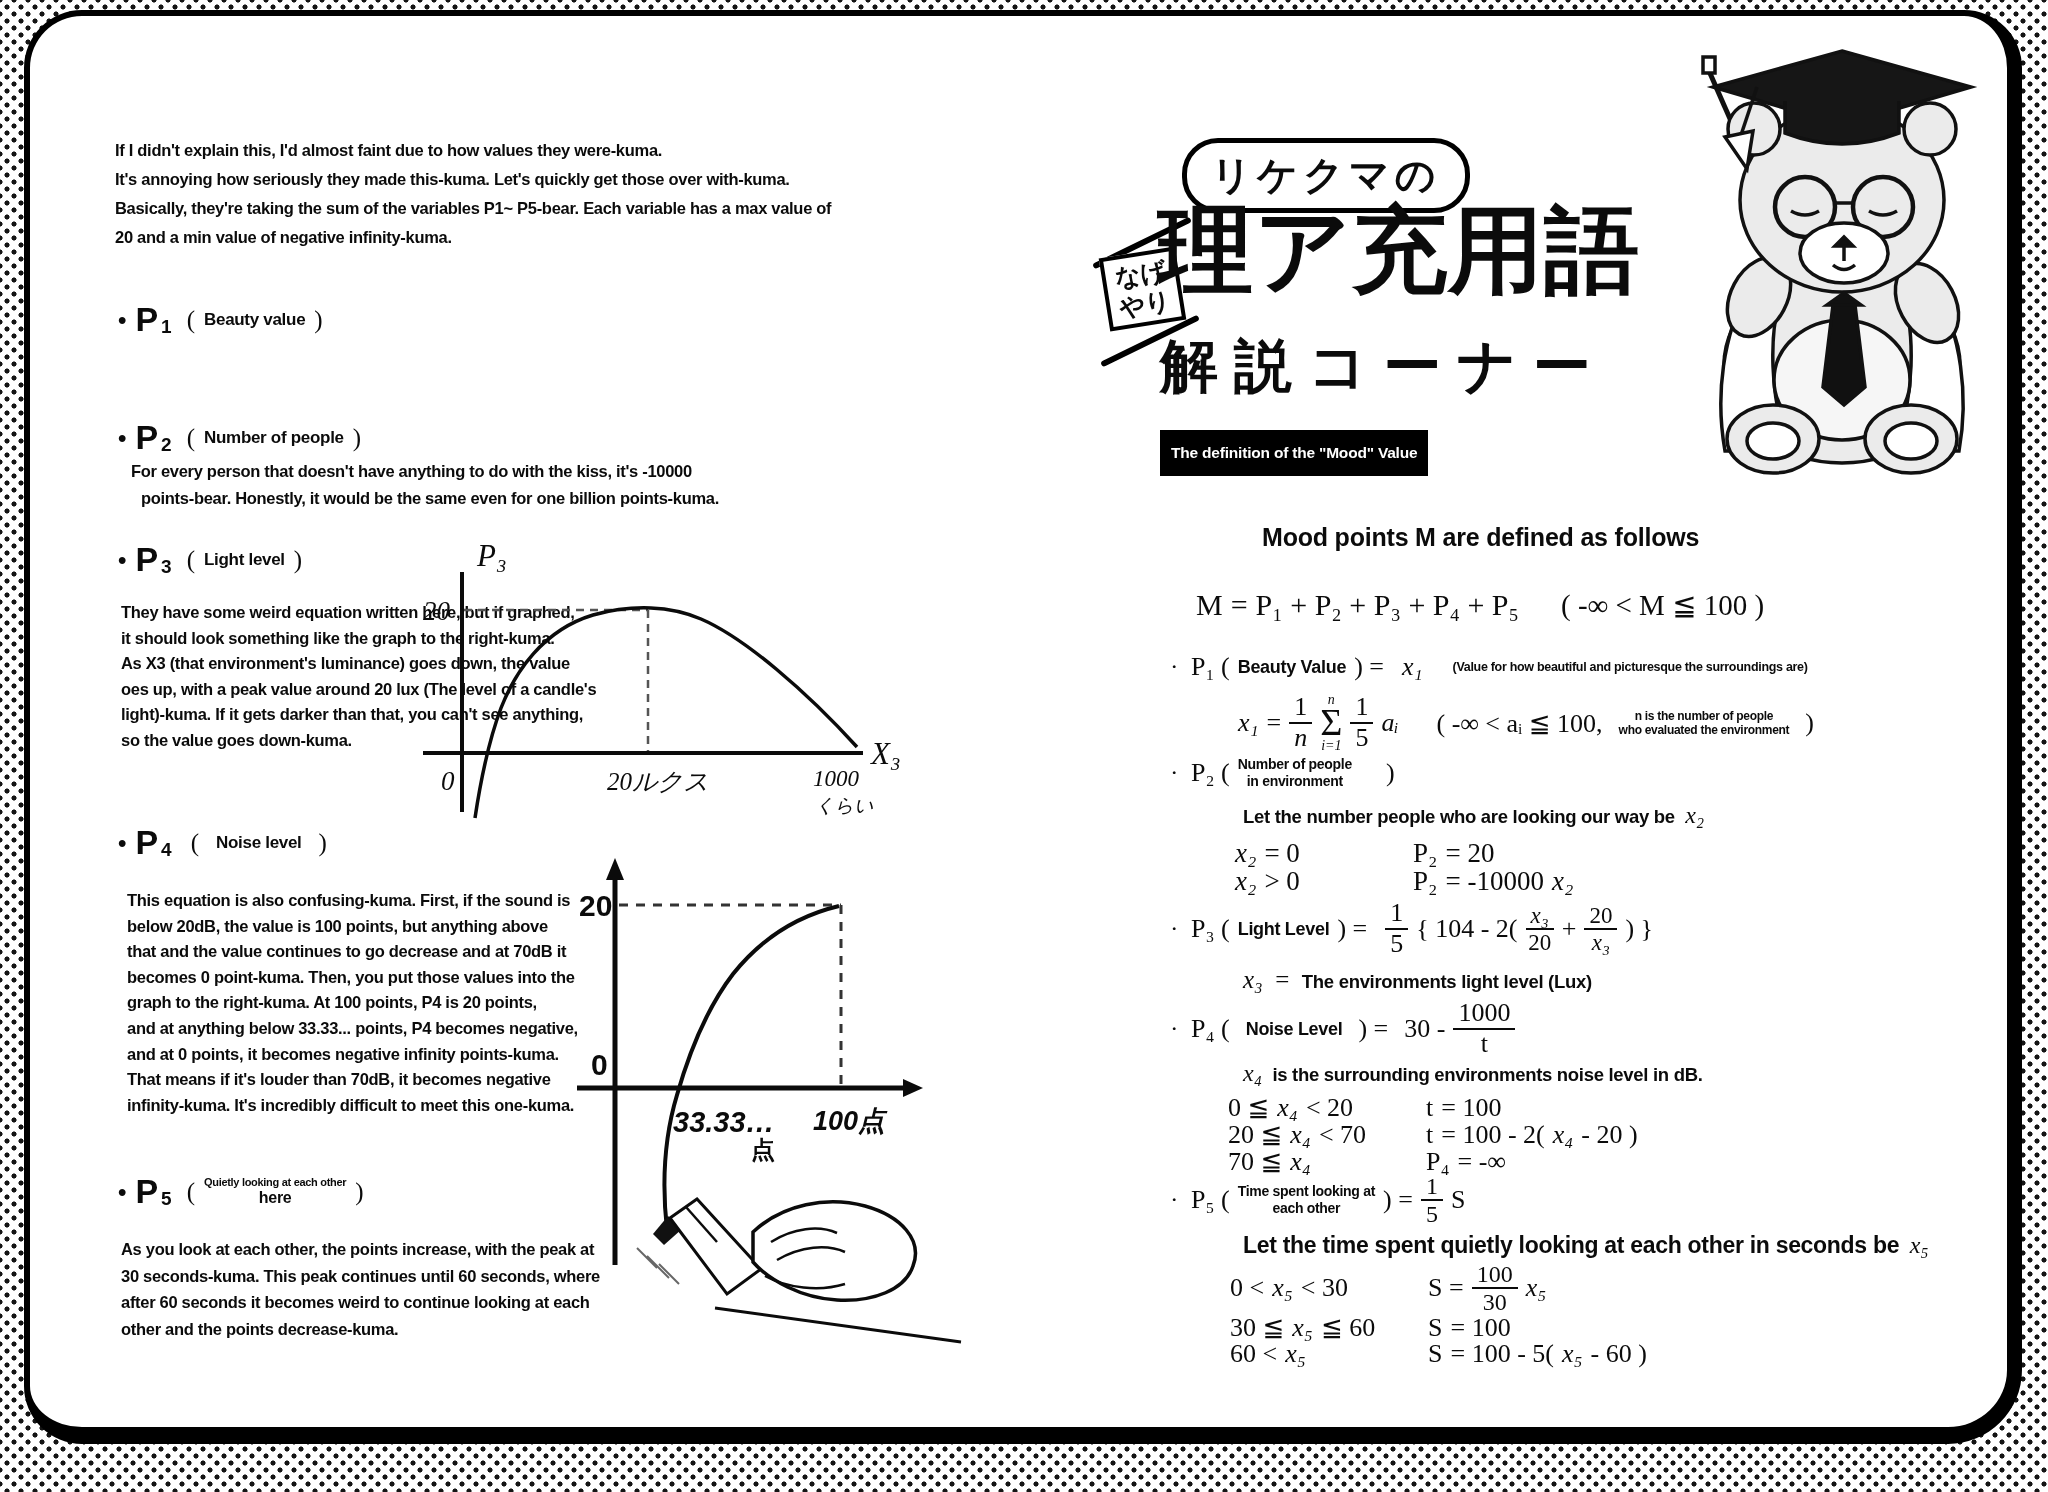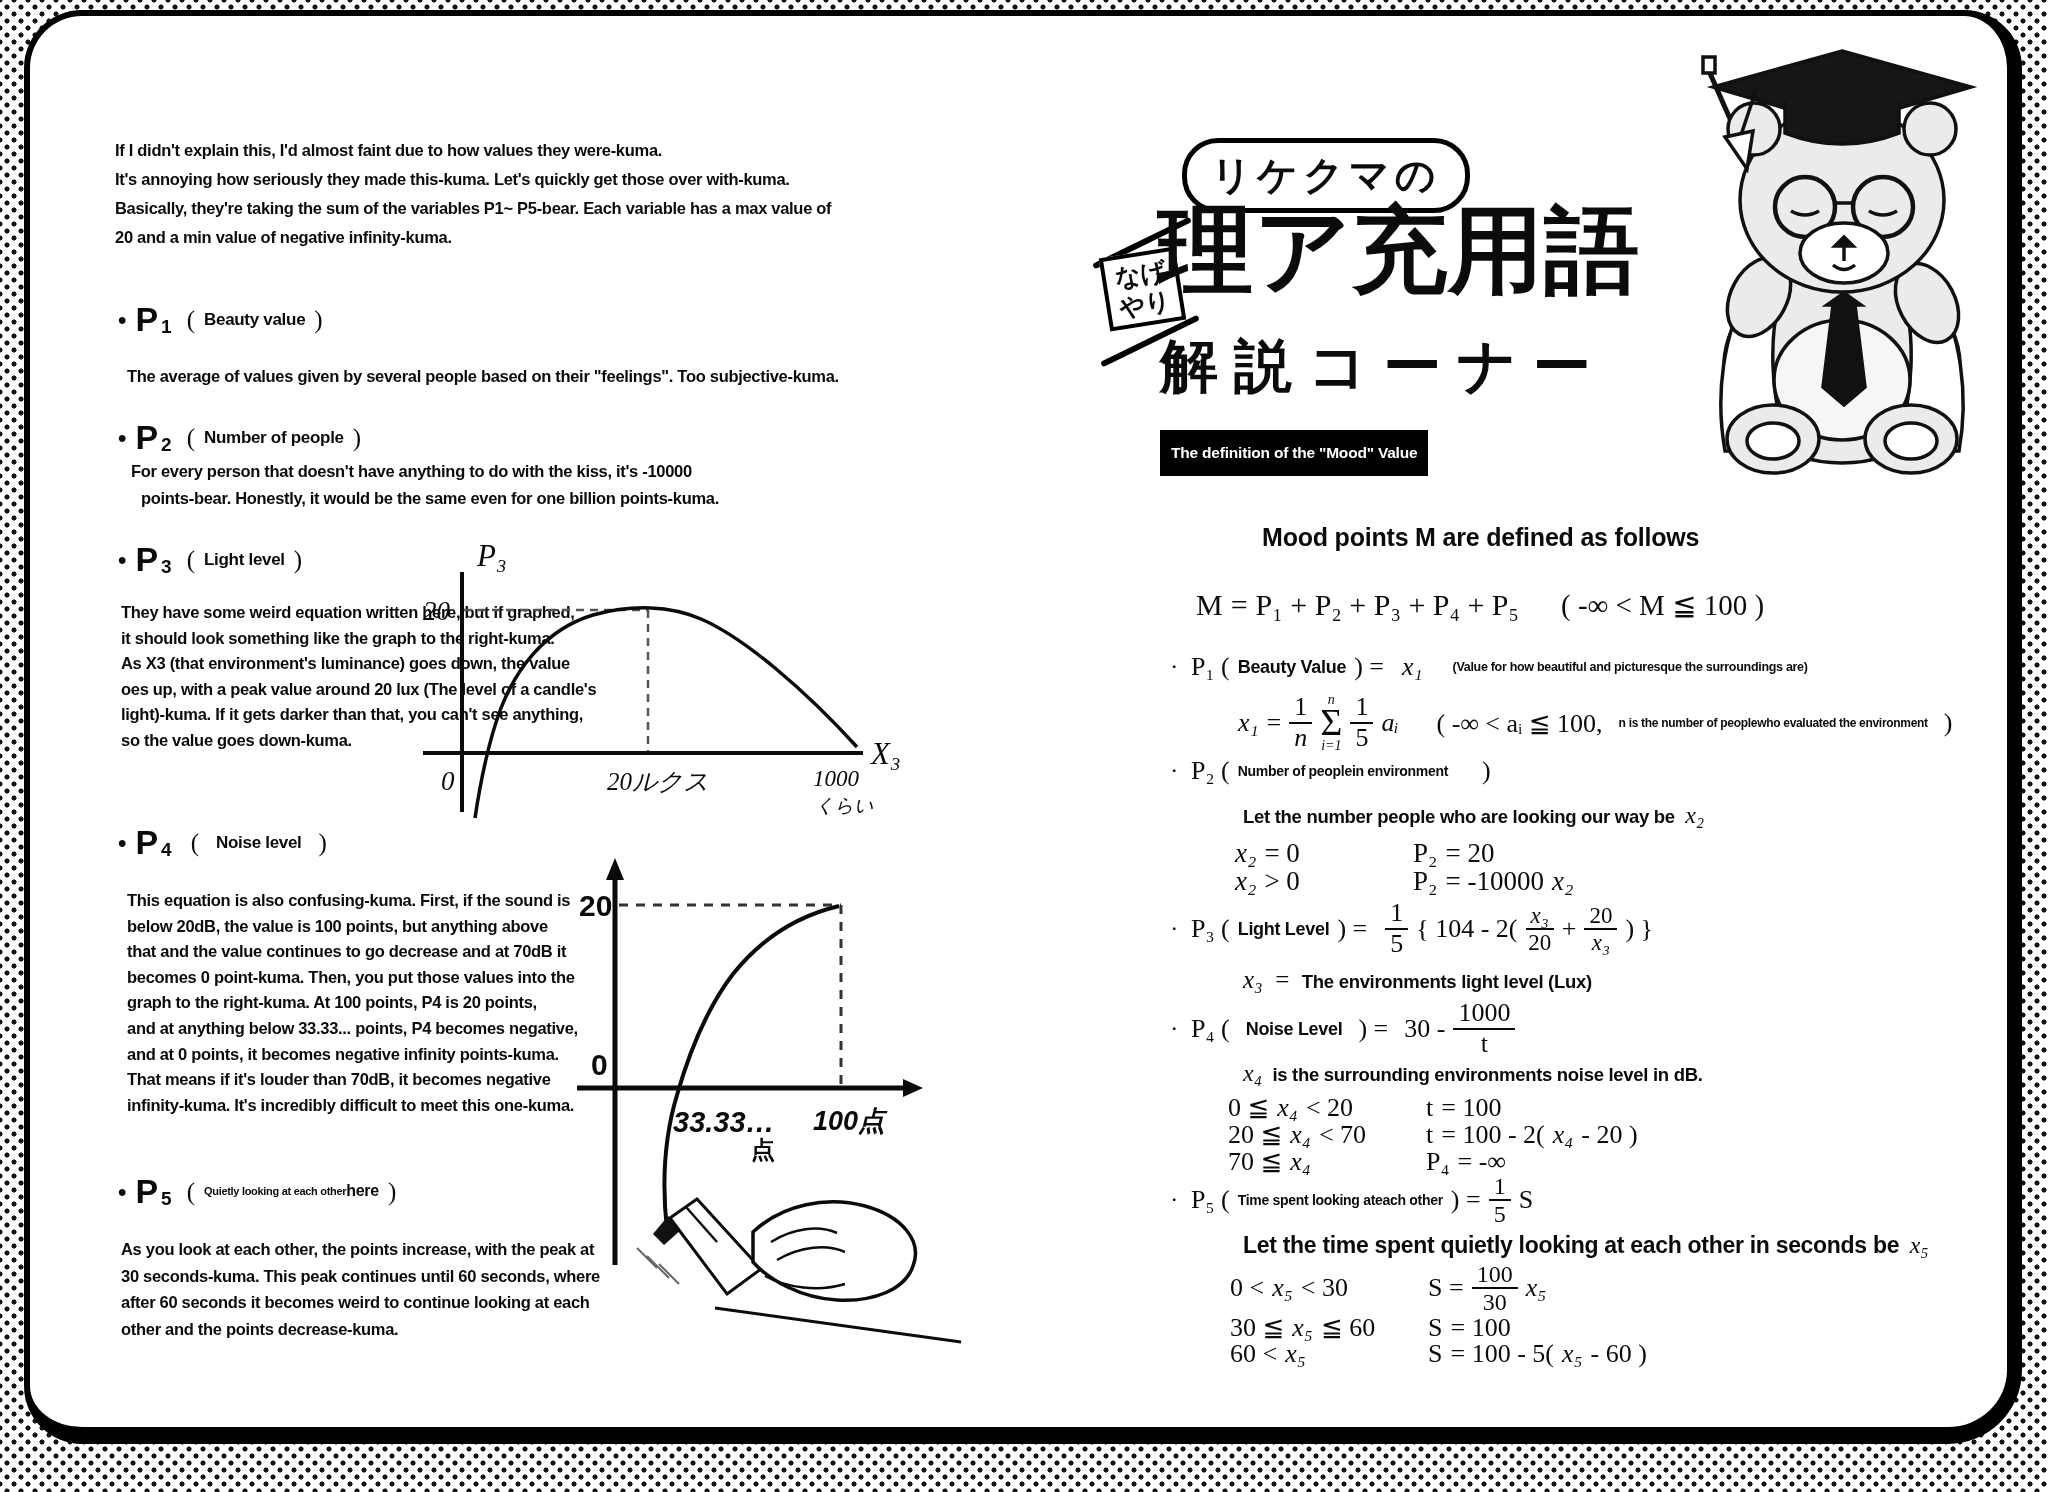--- a/index.html
+++ b/index.html
@@ -28,21 +28,21 @@
   .intro .ln{display:block;height:29px;line-height:29px;}
   .d25 .ln{display:block;height:25.6px;line-height:25.6px;}
   .d26 .ln{display:block;height:26.5px;line-height:26.5px;}
   
   .ph{display:flex;align-items:center;gap:9px;}
   .pbullet{font-size:24px;font-weight:800;}
   .pbig{font-weight:800;font-size:34px;letter-spacing:-1px;}
   .psub{font-weight:800;font-size:19px;align-self:flex-end;margin-left:-5px;padding-bottom:1px;}
   .pparen{font-family:"Liberation Serif",serif;font-size:25px;font-weight:400;}
   .plabel{font-size:17px;font-weight:700;letter-spacing:-0.3px;}
-  .stack{display:flex;flex-direction:row;align-items:center;line-height:1.18;text-align:center;}
+  .stack{display:flex;flex-direction:column;align-items:center;line-height:1.18;text-align:center;}
   .stack .sl{font-weight:700;letter-spacing:-0.3px;}
   
   .math{font-family:"Liberation Serif",serif;font-size:27px;display:flex;align-items:center;gap:8px;color:#0b0b0b;}
   .math i{font-style:italic;}
   .fr{display:inline-flex;flex-direction:column;align-items:center;line-height:1.1;}
   .fr .n{border-bottom:2px solid #0b0b0b;padding:0 5px;}
   .fr .d{padding:0 2px;}
   .sig{display:inline-flex;flex-direction:column;align-items:center;line-height:1;}
   .sig .t,.sig .b{font-size:14px;}
   .sig .s{font-size:38px;line-height:.82;}
@@ -79,23 +79,20 @@
     <span class="ln nw">20 and a min value of negative infinity-kuma.</span>
   </div>
 
   <div class="abs ph" style="left:118px;top:300px;">
     <span class="pbullet">•</span>
     <span class="pbig">P</span>
     <span class="psub">1</span>
     <span class="pparen" style="margin-left:6px">(</span>
     <span class="plabel">Beauty value</span>
     <span class="pparen">)</span>
-  </div>
-  <div class="abs ctext d25" style="left:127px;top:364px;">
-    <span class="ln nw">The average of values given by several people based on their "feelings". Too subjective-kuma.</span>
   </div>
 
   <div class="abs ph" style="left:118px;top:418px;">
     <span class="pbullet">•</span>
     <span class="pbig">P</span>
     <span class="psub">2</span>
     <span class="pparen" style="margin-left:6px">(</span>
     <span class="plabel">Number of people</span>
     <span class="pparen">)</span>
   </div>

